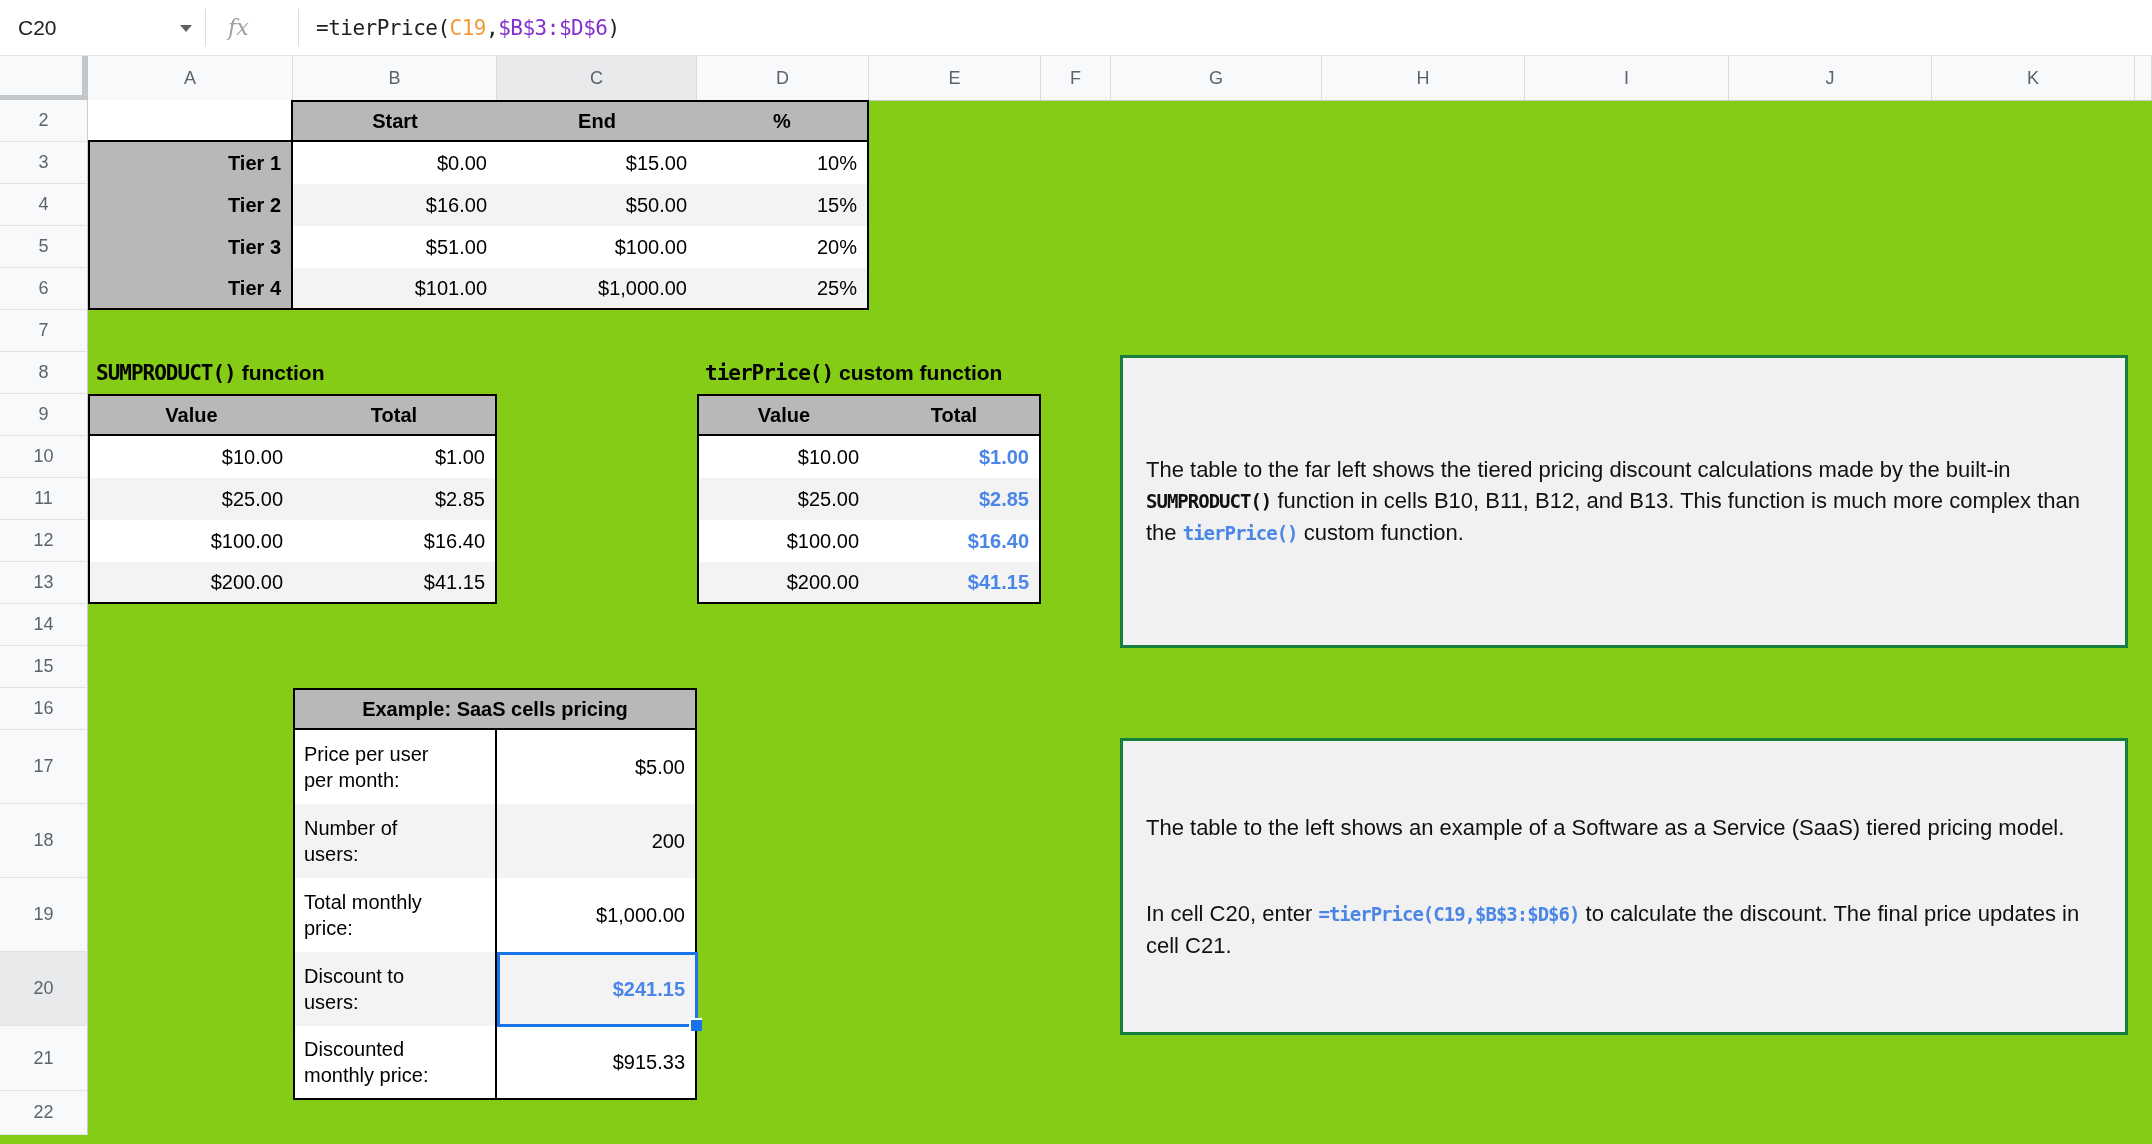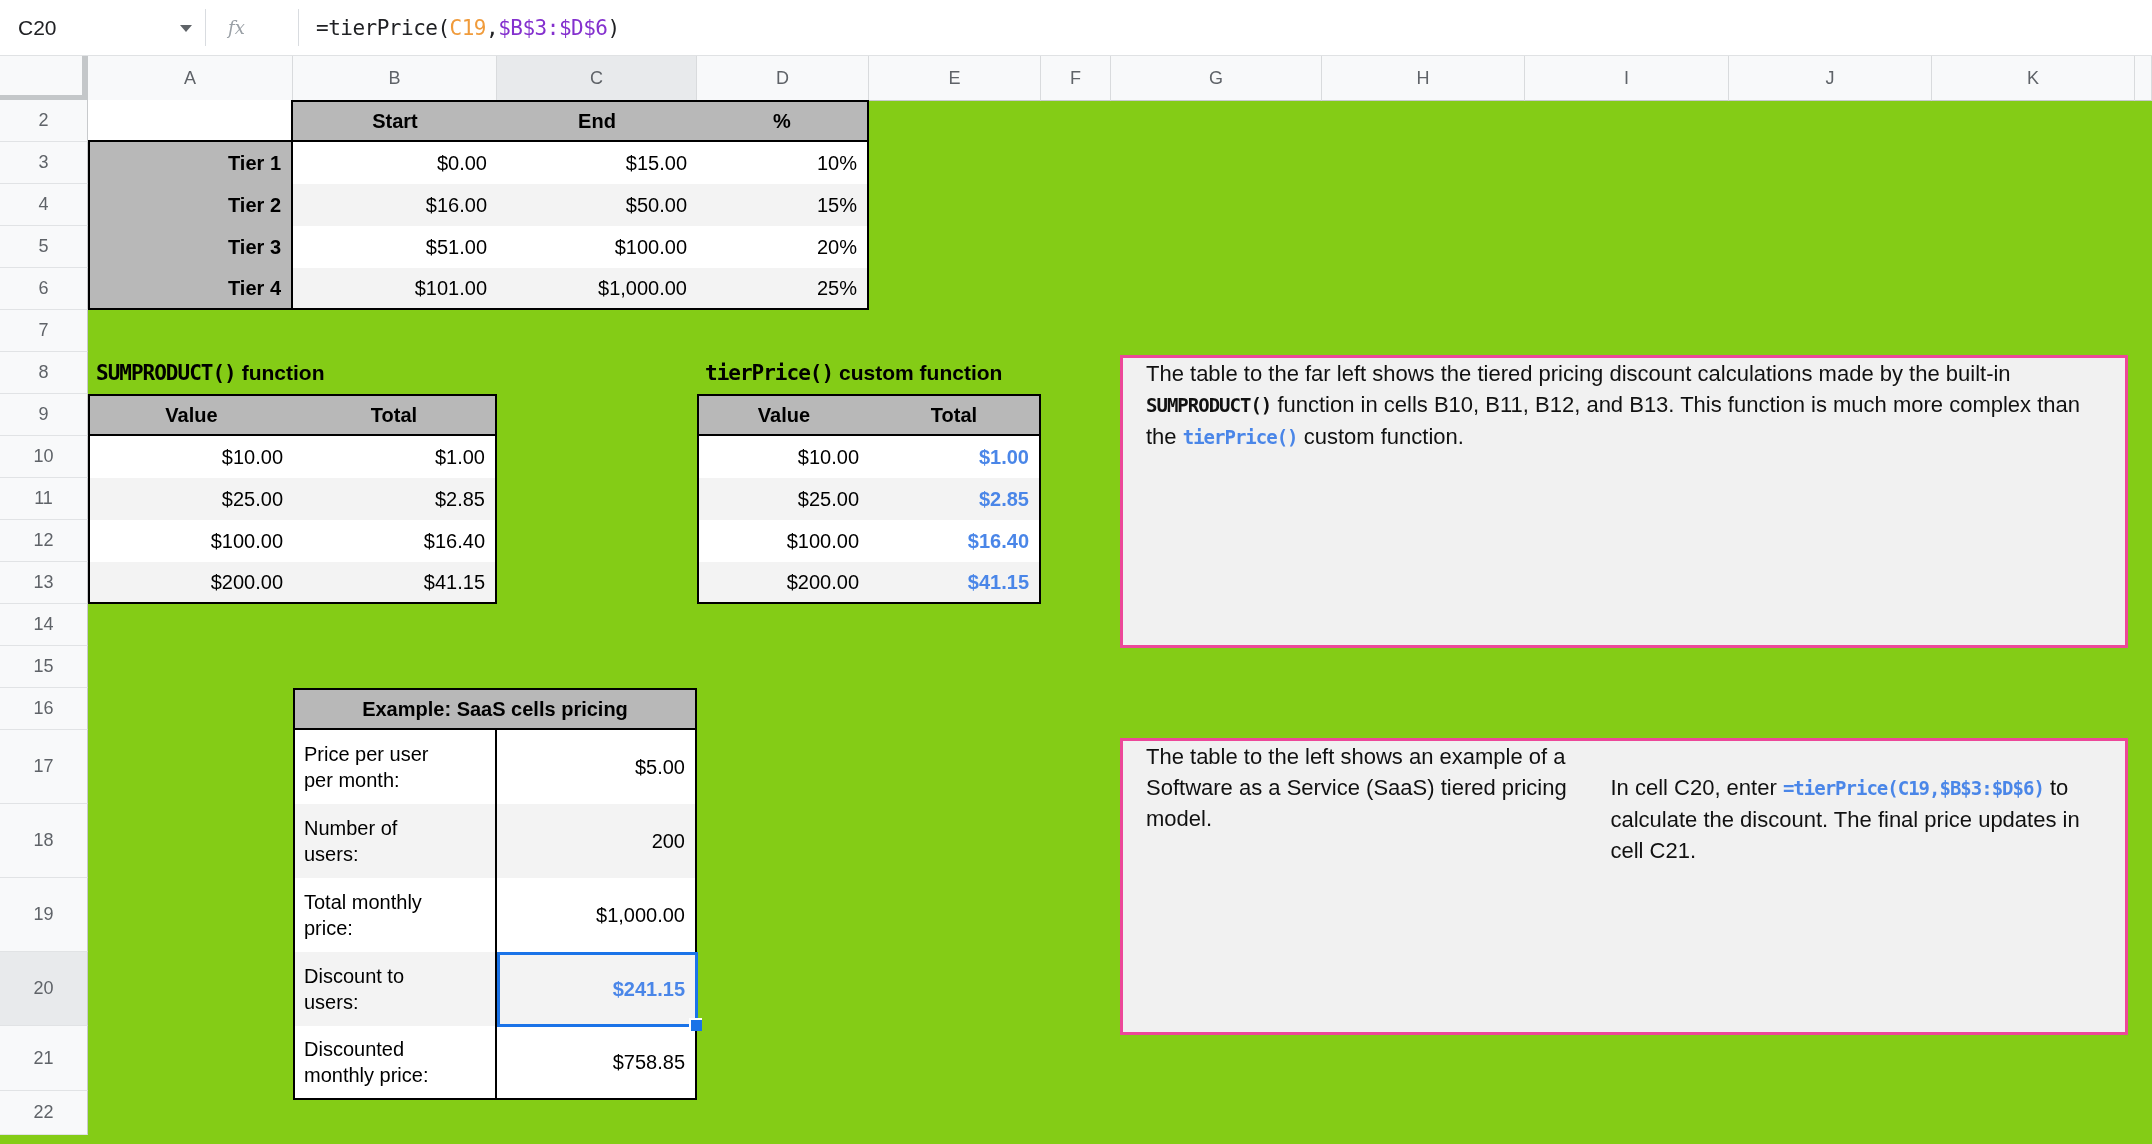--- a/index.html
+++ b/index.html
@@ -8,21 +8,21 @@
   #app { position:relative; width:2152px; height:1144px; background:#84cc16; overflow:hidden; }
 
   
   .formula-bar { position:absolute; left:0; top:0; width:2152px; height:55px; background:#fff; }
   .name-box { position:absolute; left:0; top:0; width:205px; height:55px; display:flex; align-items:center; }
   .name-box-value { position:absolute; left:18px; font-size:21px; color:#202124; }
   .nb-arrow { position:absolute; left:180px; top:25px; width:0; height:0;
               border-left:6px solid transparent; border-right:6px solid transparent; border-top:7px solid #5f6368; }
   .fb-divider { position:absolute; top:9px; width:1px; height:37px; background:#d9dce0; }
   .fx-icon { position:absolute; left:228px; top:0; height:55px; display:flex; align-items:center;
-             font-family:"DejaVu Serif", serif; font-style:italic; font-size:18px; color:#9aa0a6; }
+             font-family:"DejaVu Serif", serif; font-style:italic; font-size:22px; color:#9aa0a6; }
   .formula-text { position:absolute; left:316px; top:0; height:55px; display:flex; align-items:center;
                   font-family:"DejaVu Sans Mono", monospace; font-size:21px; letter-spacing:-0.5px; }
 
   
   .col-headers { position:absolute; left:0; top:55px; width:2152px; height:45px; display:flex;
                  border-top:1px solid #e0e2e4; }
   .corner-box { width:88px; height:45px; background:#f8f9fa;
                 border-right:6px solid #c4c7c9; border-bottom:6px solid #c4c7c9; }
   .col-h { height:45px; background:#f8f9fa; border-right:1px solid #d9dbdd; border-bottom:1px solid #c8cacc;
            display:flex; align-items:center; justify-content:center; font-size:18px; color:#5f6368; }
@@ -50,22 +50,22 @@
   .fn-title .code { font-family:"DejaVu Sans Mono", monospace; font-size:21px; letter-spacing:-1px; }
   .fn-title .rest { font-size:21px; margin-left:6px; }
 
   
   .sel-border { position:absolute; left:497px; top:952px; width:201px; height:75px;
                 border:3px solid #1a73e8; pointer-events:none; }
   .fill-handle { position:absolute; right:-7px; bottom:-7px; width:13px; height:13px;
                  background:#1a73e8; border-left:2px solid #fff; border-top:2px solid #fff; }
 
   
-  .note-box { position:absolute; width:1008px; background:#f1f1f1; border:3px solid #ec4899;
-              display:flex; flex-direction:row; justify-content:center; padding:0 23px; }
+  .note-box { position:absolute; width:1008px; background:#f1f1f1; border:3px solid #15803d;
+              display:flex; flex-direction:column; justify-content:center; padding:0 23px; }
   .note-box p { font-size:22px; line-height:31px; color:#111; }
   .note-box p + p { margin-top:31px; }
   .note-box .code { font-family:"DejaVu Sans Mono", monospace; font-weight:bold; font-size:19px; letter-spacing:-1px; }
   .note-box .code.blue { color:#4a86e8; }
 </style>
 </head>
 <body>
 
 <div id="app">
 
@@ -192,21 +192,21 @@
 users:</div>
       <div class="cell num br band">200</div>
       <div class="cell lbl bl br">Total monthly
 price:</div>
       <div class="cell num br">$1,000.00</div>
       <div class="cell lbl bl br band">Discount to
 users:</div>
       <div class="cell num br band bluetext">$241.15</div>
       <div class="cell lbl bl br bb">Discounted
 monthly price:</div>
-      <div class="cell num br bb">$758.85</div>
+      <div class="cell num br bb">$915.33</div>
     </div>
 
   <div class="sel-border">
     <div class="fill-handle"></div>
   </div>
 
   <div class="note-box" id="note-box-0" style="left:1120px; top:355px; height:293px;">
       <p><span>The table to the far left shows the tiered pricing discount calculations made by the built-in </span><span class="code">SUMPRODUCT()</span><span> function in cells B10, B11, B12, and B13. This function is much more complex than the </span><span class="code blue">tierPrice()</span><span> custom function.</span></p>
     </div>
   <div class="note-box" id="note-box-1" style="left:1120px; top:738px; height:297px;gap:24px;">

